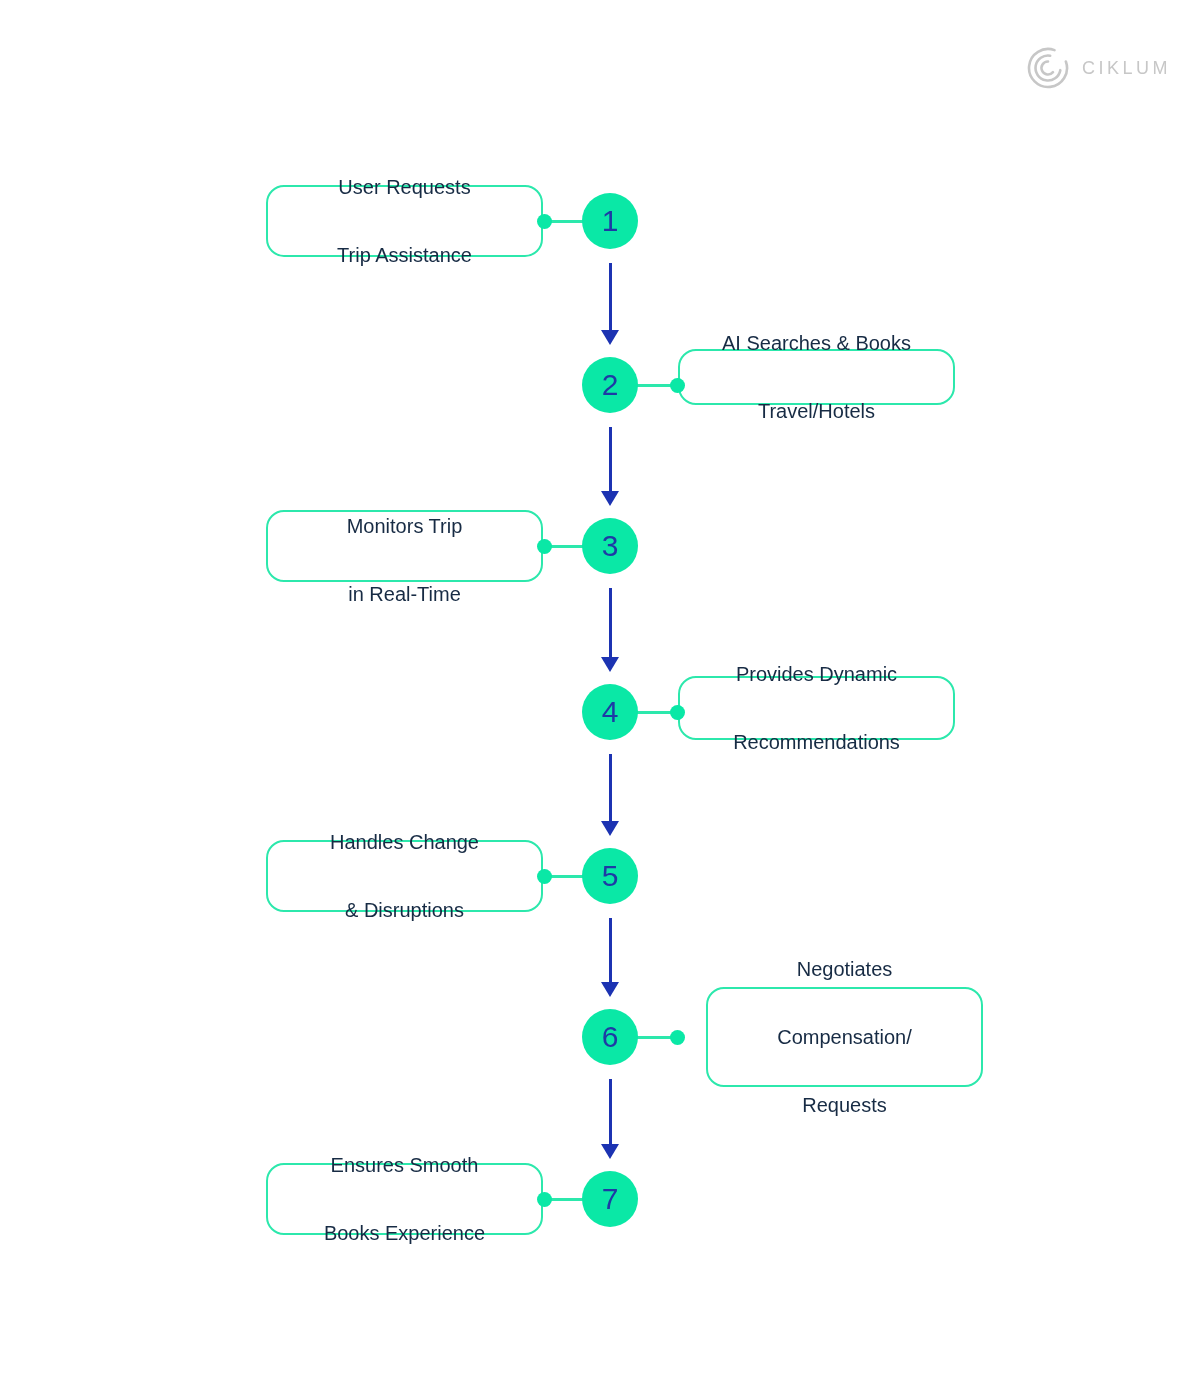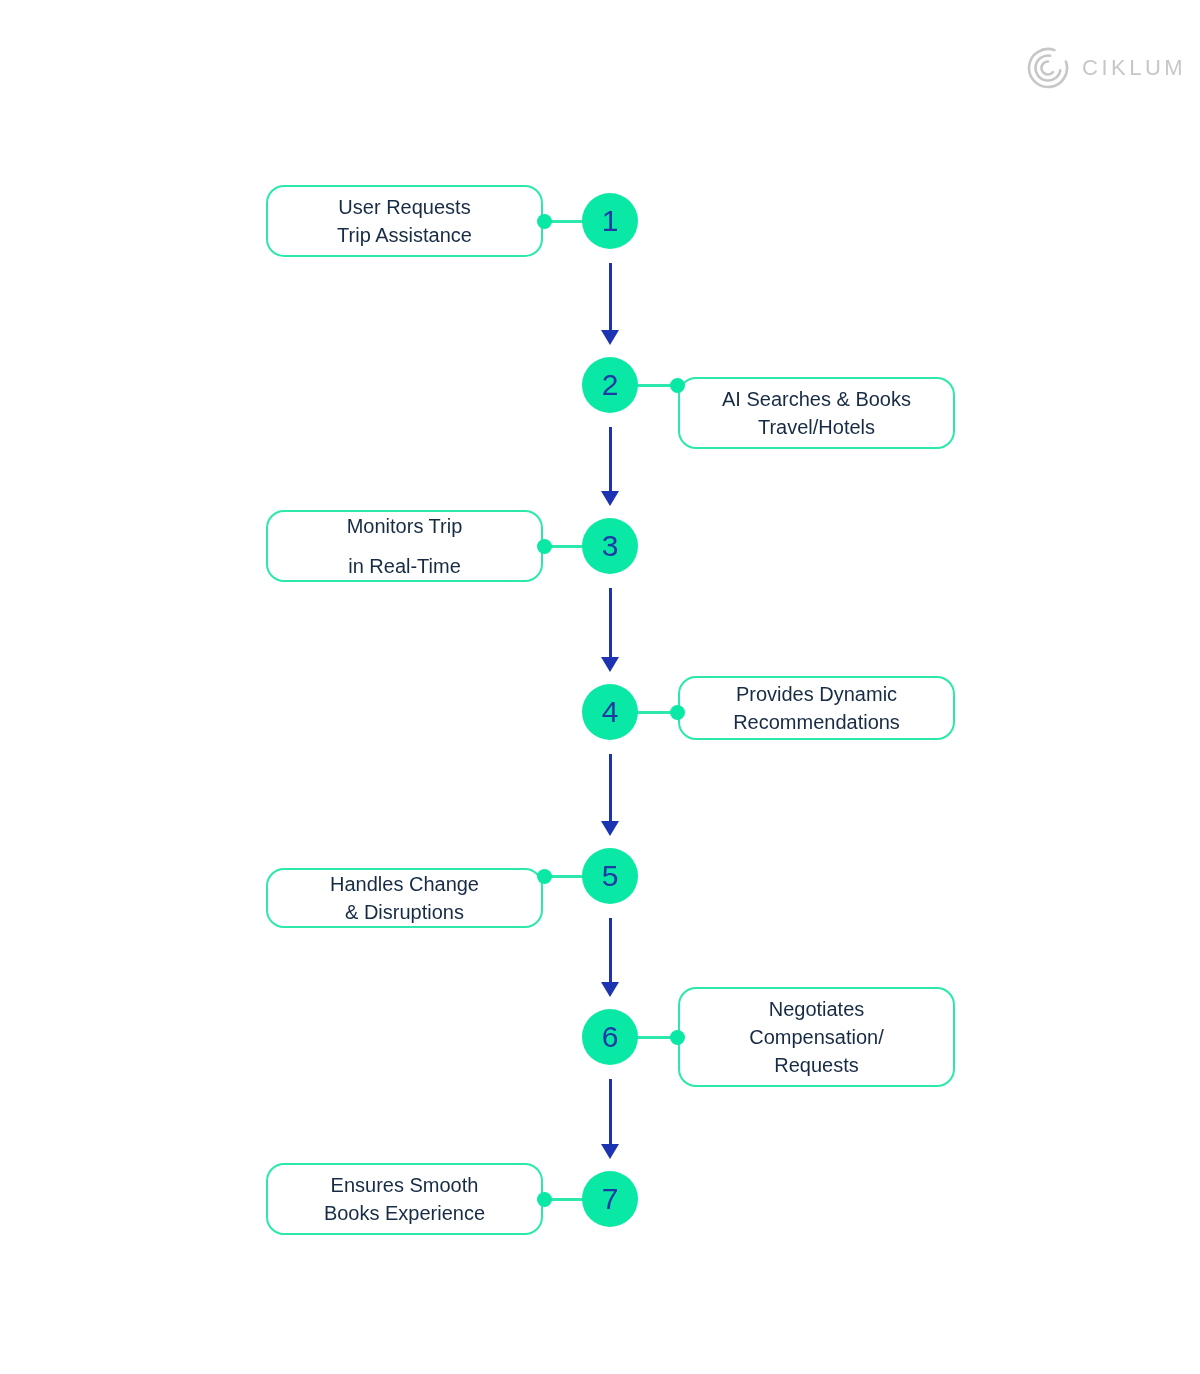--- a/index.html
+++ b/index.html
@@ -18,35 +18,36 @@
     overflow:hidden;
     font-family:"Liberation Sans", sans-serif;
   }
   
   .logo{
     position:absolute;top:46px;left:1026px;
     display:flex;align-items:center;gap:12px;
   }
   .logo svg{display:block;}
   .brand{
-    font-size:22px;
+    font-size:18px;
     letter-spacing:3.5px;
     color:var(--logo-gray);
     font-weight:500;
   }
   
   .step-box{
     position:absolute;
     width:277px;
     box-sizing:border-box;
     border:2px solid var(--green-line);
     border-radius:18px;
     background:#ffffff;
     display:flex;flex-direction:column;justify-content:center;align-items:center;
     text-align:center;
+    gap:40px;
   }
   .step-line{
     color:var(--text-navy);
     font-size:20px;
     line-height:28px;
     font-weight:500;
     white-space:nowrap;
   }
   
   .step-circle{
@@ -97,21 +98,21 @@
   <div id="flow">
       <div class="step-box" style="left: 266px; top: 185px; height: 72px;">
         <div class="step-line">User Requests</div>
         <div class="step-line">Trip Assistance</div>
       </div>
       <div class="connector-line" style="top: 219.5px; left: 542px; width: 42px;"></div>
       <div class="connector-dot" style="left: 536.5px; top: 213.5px;"></div>
       <div class="step-circle" style="left: 582px; top: 193px;">1</div>
       <div class="arrow-line" style="left: 608.5px; top: 263px; height: 68px;"></div>
       <div class="arrow-head" style="left: 601px; top: 330px;"></div>
-      <div class="step-box" style="left: 678px; top: 349px; height: 72px; margin-top: 28px;">
+      <div class="step-box" style="left: 678px; top: 349px; height: 56px;">
         <div class="step-line">AI Searches &amp; Books</div>
         <div class="step-line">Travel/Hotels</div>
       </div>
       <div class="connector-line" style="top: 383.5px; left: 636px; width: 43px;"></div>
       <div class="connector-dot" style="left: 669.5px; top: 377.5px;"></div>
       <div class="step-circle" style="left: 582px; top: 357px;">2</div>
       <div class="arrow-line" style="left: 608.5px; top: 427px; height: 65px;"></div>
       <div class="arrow-head" style="left: 601px; top: 491px;"></div>
       <div class="step-box" style="left: 266px; top: 510px; height: 72px; justify-content: space-between;">
         <div class="step-line">Monitors Trip</div>
@@ -124,30 +125,30 @@
       <div class="arrow-head" style="left: 601px; top: 657px;"></div>
       <div class="step-box" style="left: 678px; top: 676px; height: 64px;">
         <div class="step-line">Provides Dynamic</div>
         <div class="step-line">Recommendations</div>
       </div>
       <div class="connector-line" style="top: 710.5px; left: 636px; width: 43px;"></div>
       <div class="connector-dot" style="left: 669.5px; top: 704.5px;"></div>
       <div class="step-circle" style="left: 582px; top: 684px;">4</div>
       <div class="arrow-line" style="left: 608.5px; top: 754px; height: 68px;"></div>
       <div class="arrow-head" style="left: 601px; top: 821px;"></div>
-      <div class="step-box" style="left: 266px; top: 868px; height: 60px;">
+      <div class="step-box" style="left: 266px; top: 840px; height: 72px;">
         <div class="step-line">Handles Change</div>
         <div class="step-line">&amp; Disruptions</div>
       </div>
       <div class="connector-line" style="top: 874.5px; left: 542px; width: 42px;"></div>
       <div class="connector-dot" style="left: 536.5px; top: 868.5px;"></div>
       <div class="step-circle" style="left: 582px; top: 848px;">5</div>
       <div class="arrow-line" style="left: 608.5px; top: 918px; height: 65px;"></div>
       <div class="arrow-head" style="left: 601px; top: 982px;"></div>
-      <div class="step-box" style="left: 678px; top: 987px; height: 100px; justify-content: center;">
+      <div class="step-box" style="left: 706px; top: 987px; height: 100px; justify-content: center;">
         <div class="step-line">Negotiates</div>
         <div class="step-line">Compensation/</div>
         <div class="step-line">Requests</div>
       </div>
       <div class="connector-line" style="top: 1035.5px; left: 636px; width: 43px;"></div>
       <div class="connector-dot" style="left: 669.5px; top: 1029.5px;"></div>
       <div class="step-circle" style="left: 582px; top: 1009px;">6</div>
       <div class="arrow-line" style="left: 608.5px; top: 1079px; height: 66px;"></div>
       <div class="arrow-head" style="left: 601px; top: 1144px;"></div>
       <div class="step-box" style="left: 266px; top: 1163px; height: 72px;">

